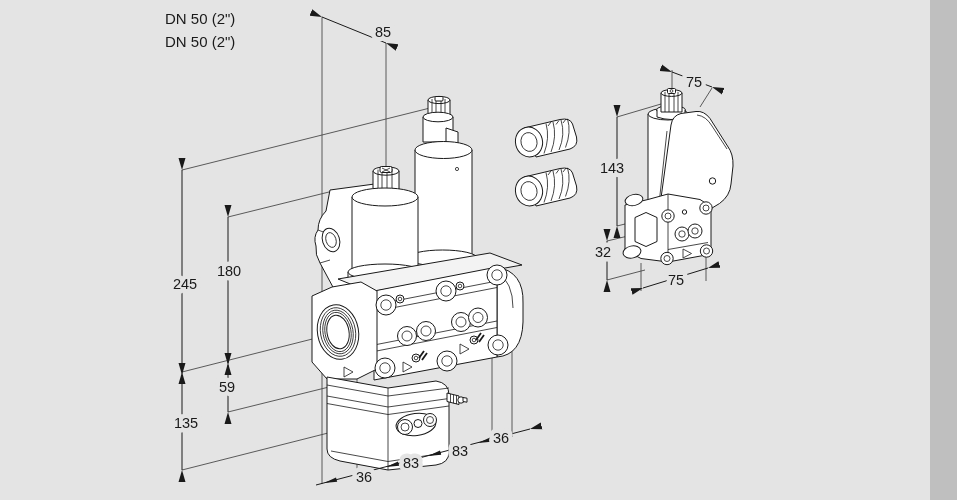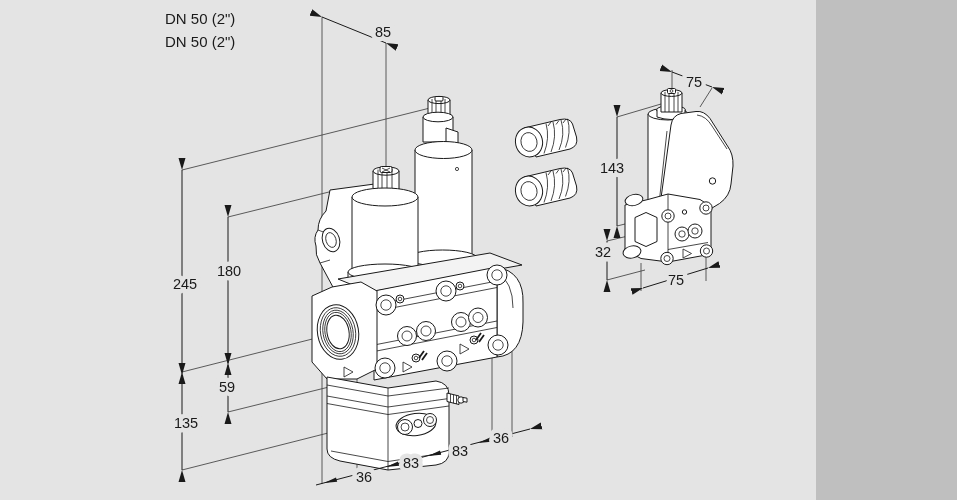--- a/index.html
+++ b/index.html
@@ -1,17 +1,17 @@
 <!DOCTYPE html>
 <html><head>
 <meta charset="utf-8">
 <style>
   html,body{margin:0;padding:0;}
   body{background:#bfbfbf;font-family:"Liberation Sans",sans-serif;}
-  .stage{position:relative;width:816px;height:500px;background:#e4e4e4;overflow:hidden;}
+  .stage{position:relative;width:930px;height:500px;background:#e4e4e4;overflow:hidden;}
   svg{position:absolute;left:0;top:0;}
   text{font-family:"Liberation Sans","DejaVu Sans",sans-serif;fill:#1a1a1a;}
   .dim-label{font-size:14.5px;paint-order:stroke;stroke:#e4e4e4;stroke-width:9px;stroke-linejoin:round;}
   .dn-label{font-size:15px;}
   .ln{stroke:#1a1a1a;fill:none;stroke-width:1;}
   .ext{stroke:#4a4a4a;fill:none;stroke-width:0.9;}
   .part{stroke:#1a1a1a;stroke-width:1;fill:#ffffff;stroke-linejoin:round;}
   .part2{stroke:#1a1a1a;stroke-width:0.8;fill:none;stroke-linejoin:round;}
   .shade{stroke:#1a1a1a;stroke-width:1;fill:#f3f3f3;stroke-linejoin:round;}
 </style>

